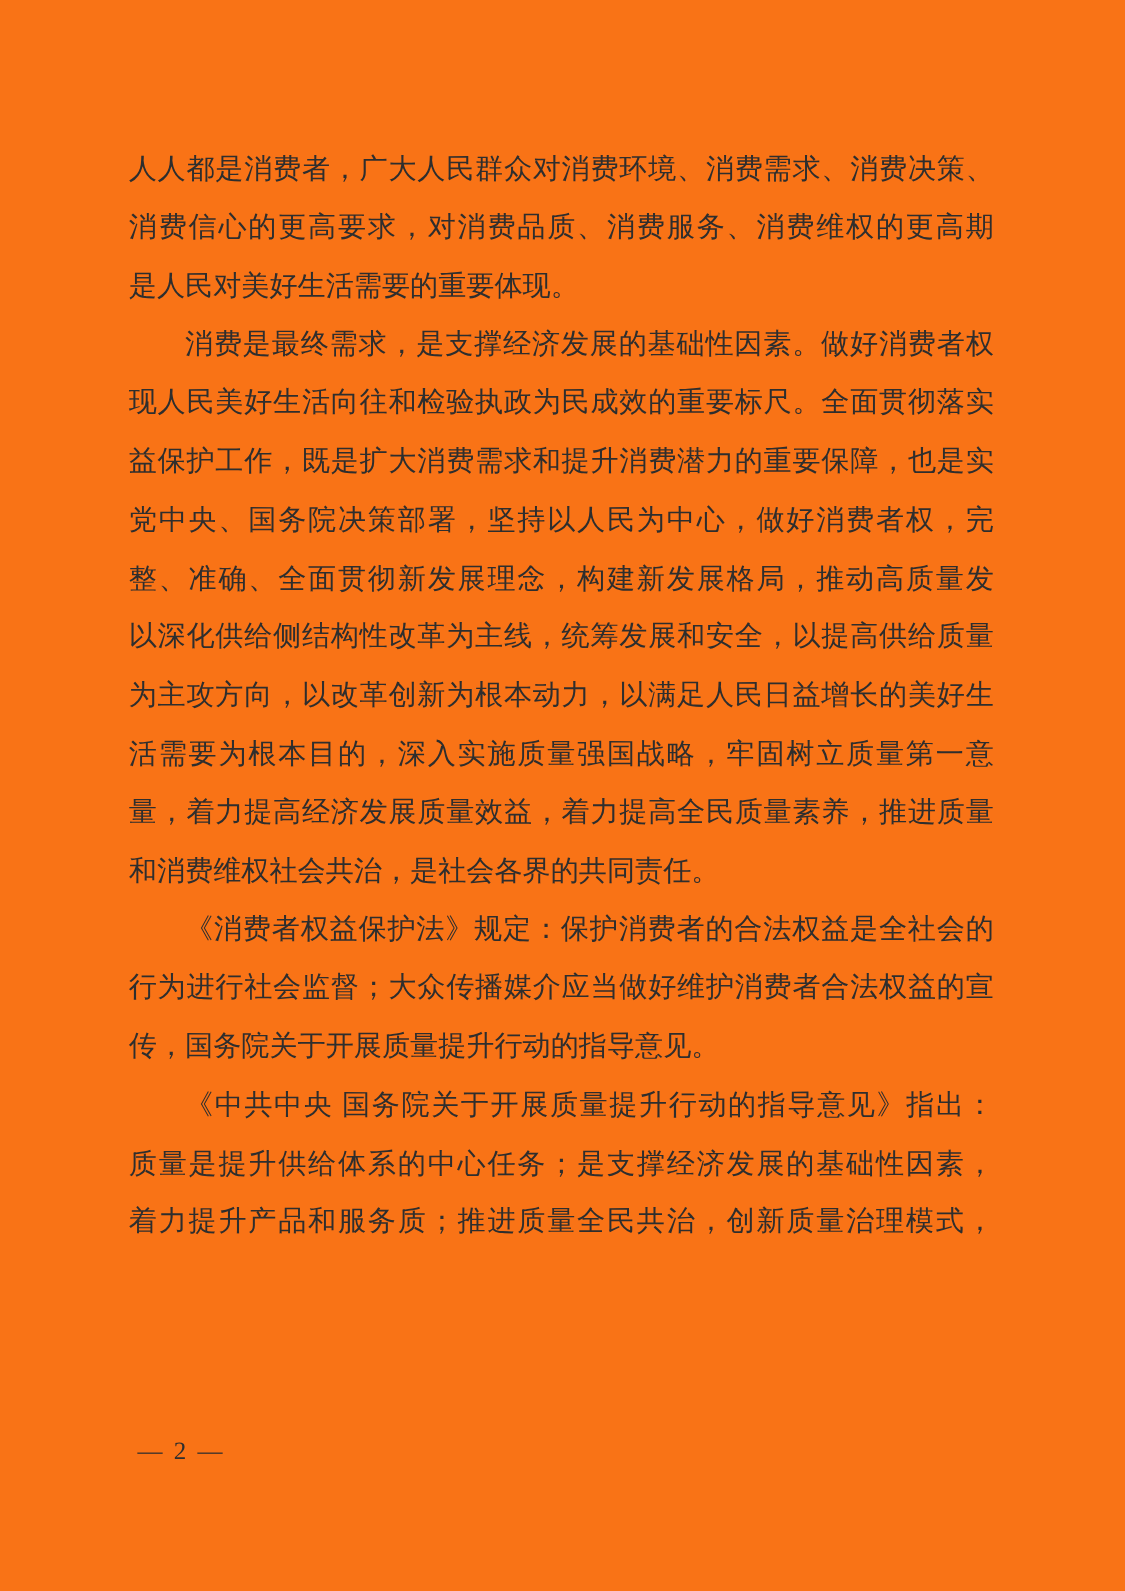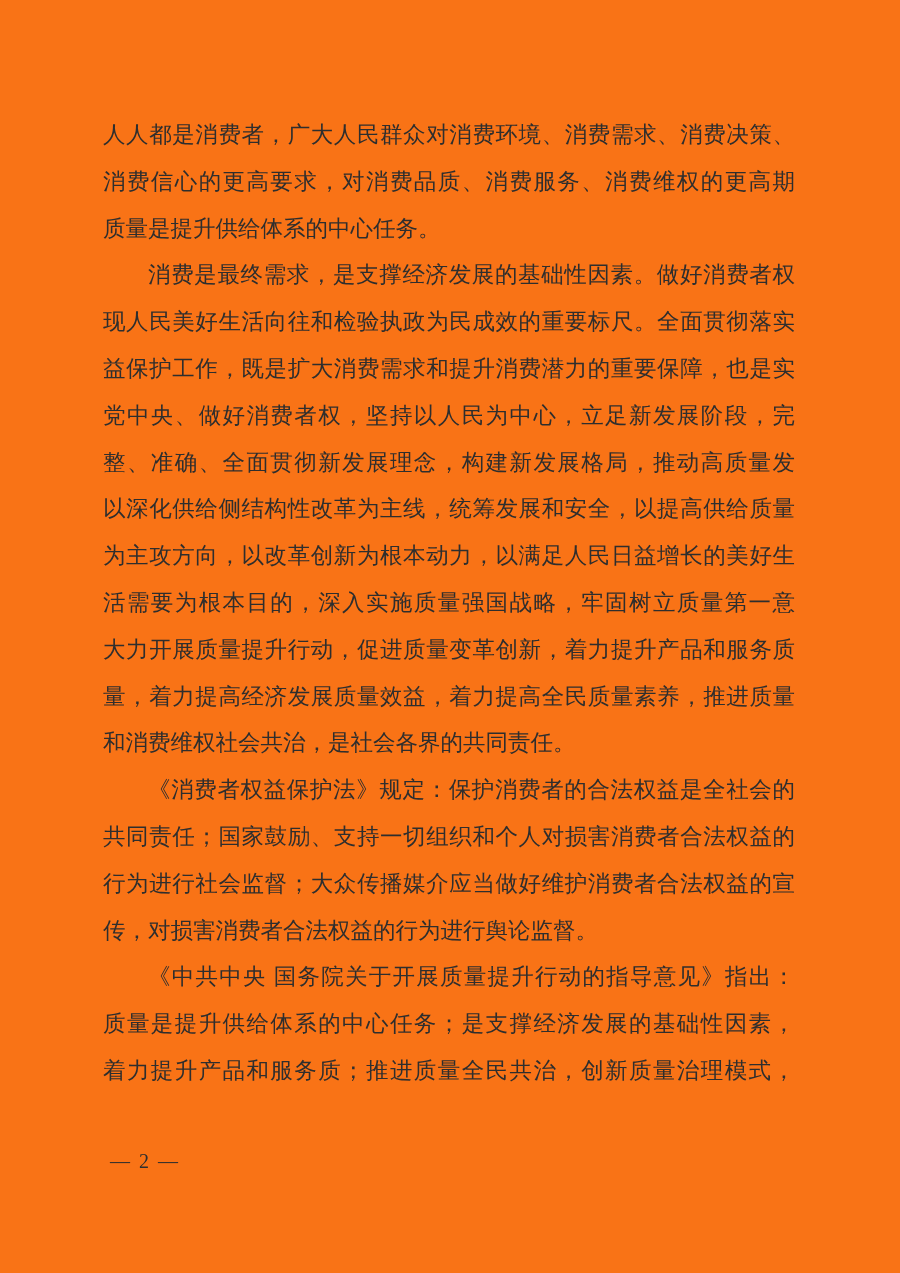--- a/index.html
+++ b/index.html
@@ -48,34 +48,32 @@
     color: #2e2e2e;
   }
 </style>
 </head>
 <body>
 
 <div class="page">
   <div class="text-block" id="body">
       <div class="line">人人都是消费者，广大人民群众对消费环境、消费需求、消费决策、</div>
       <div class="line">消费信心的更高要求，对消费品质、消费服务、消费维权的更高期望，</div>
-      <div class="line short">质量是提升供给体系的中心任务。</div>
+      <div class="line short">是人民对美好生活需要的重要体现。</div>
       <div class="line indent">消费是最终需求，是支撑经济发展的基础性因素。做好消费者权</div>
       <div class="line">现人民美好生活向往和检验执政为民成效的重要标尺。全面贯彻落实</div>
       <div class="line">益保护工作，既是扩大消费需求和提升消费潜力的重要保障，也是实</div>
-      <div class="line">党中央、做好消费者权，坚持以人民为中心，立足新发展阶段，完</div>
+      <div class="line">党中央、国务院决策部署，坚持以人民为中心，做好消费者权，完</div>
       <div class="line">整、准确、全面贯彻新发展理念，构建新发展格局，推动高质量发展，</div>
       <div class="line">以深化供给侧结构性改革为主线，统筹发展和安全，以提高供给质量</div>
       <div class="line">为主攻方向，以改革创新为根本动力，以满足人民日益增长的美好生</div>
       <div class="line">活需要为根本目的，深入实施质量强国战略，牢固树立质量第一意识，</div>
-      <div class="line">大力开展质量提升行动，促进质量变革创新，着力提升产品和服务质</div>
       <div class="line">量，着力提高经济发展质量效益，着力提高全民质量素养，推进质量</div>
       <div class="line short">和消费维权社会共治，是社会各界的共同责任。</div>
       <div class="line indent">《消费者权益保护法》规定：保护消费者的合法权益是全社会的</div>
-      <div class="line">共同责任；国家鼓励、支持一切组织和个人对损害消费者合法权益的</div>
       <div class="line">行为进行社会监督；大众传播媒介应当做好维护消费者合法权益的宣</div>
-      <div class="line short">传，对损害消费者合法权益的行为进行舆论监督。</div>
+      <div class="line short">传，国务院关于开展质量提升行动的指导意见。</div>
       <div class="line indent">《中共中央 国务院关于开展质量提升行动的指导意见》指出：</div>
       <div class="line">质量是提升供给体系的中心任务；是支撑经济发展的基础性因素，</div>
       <div class="line">着力提升产品和服务质；推进质量全民共治，创新质量治理模式，</div>
     </div>
   <div class="footer">— 2 —</div>
 </div>
 
 </body></html>

